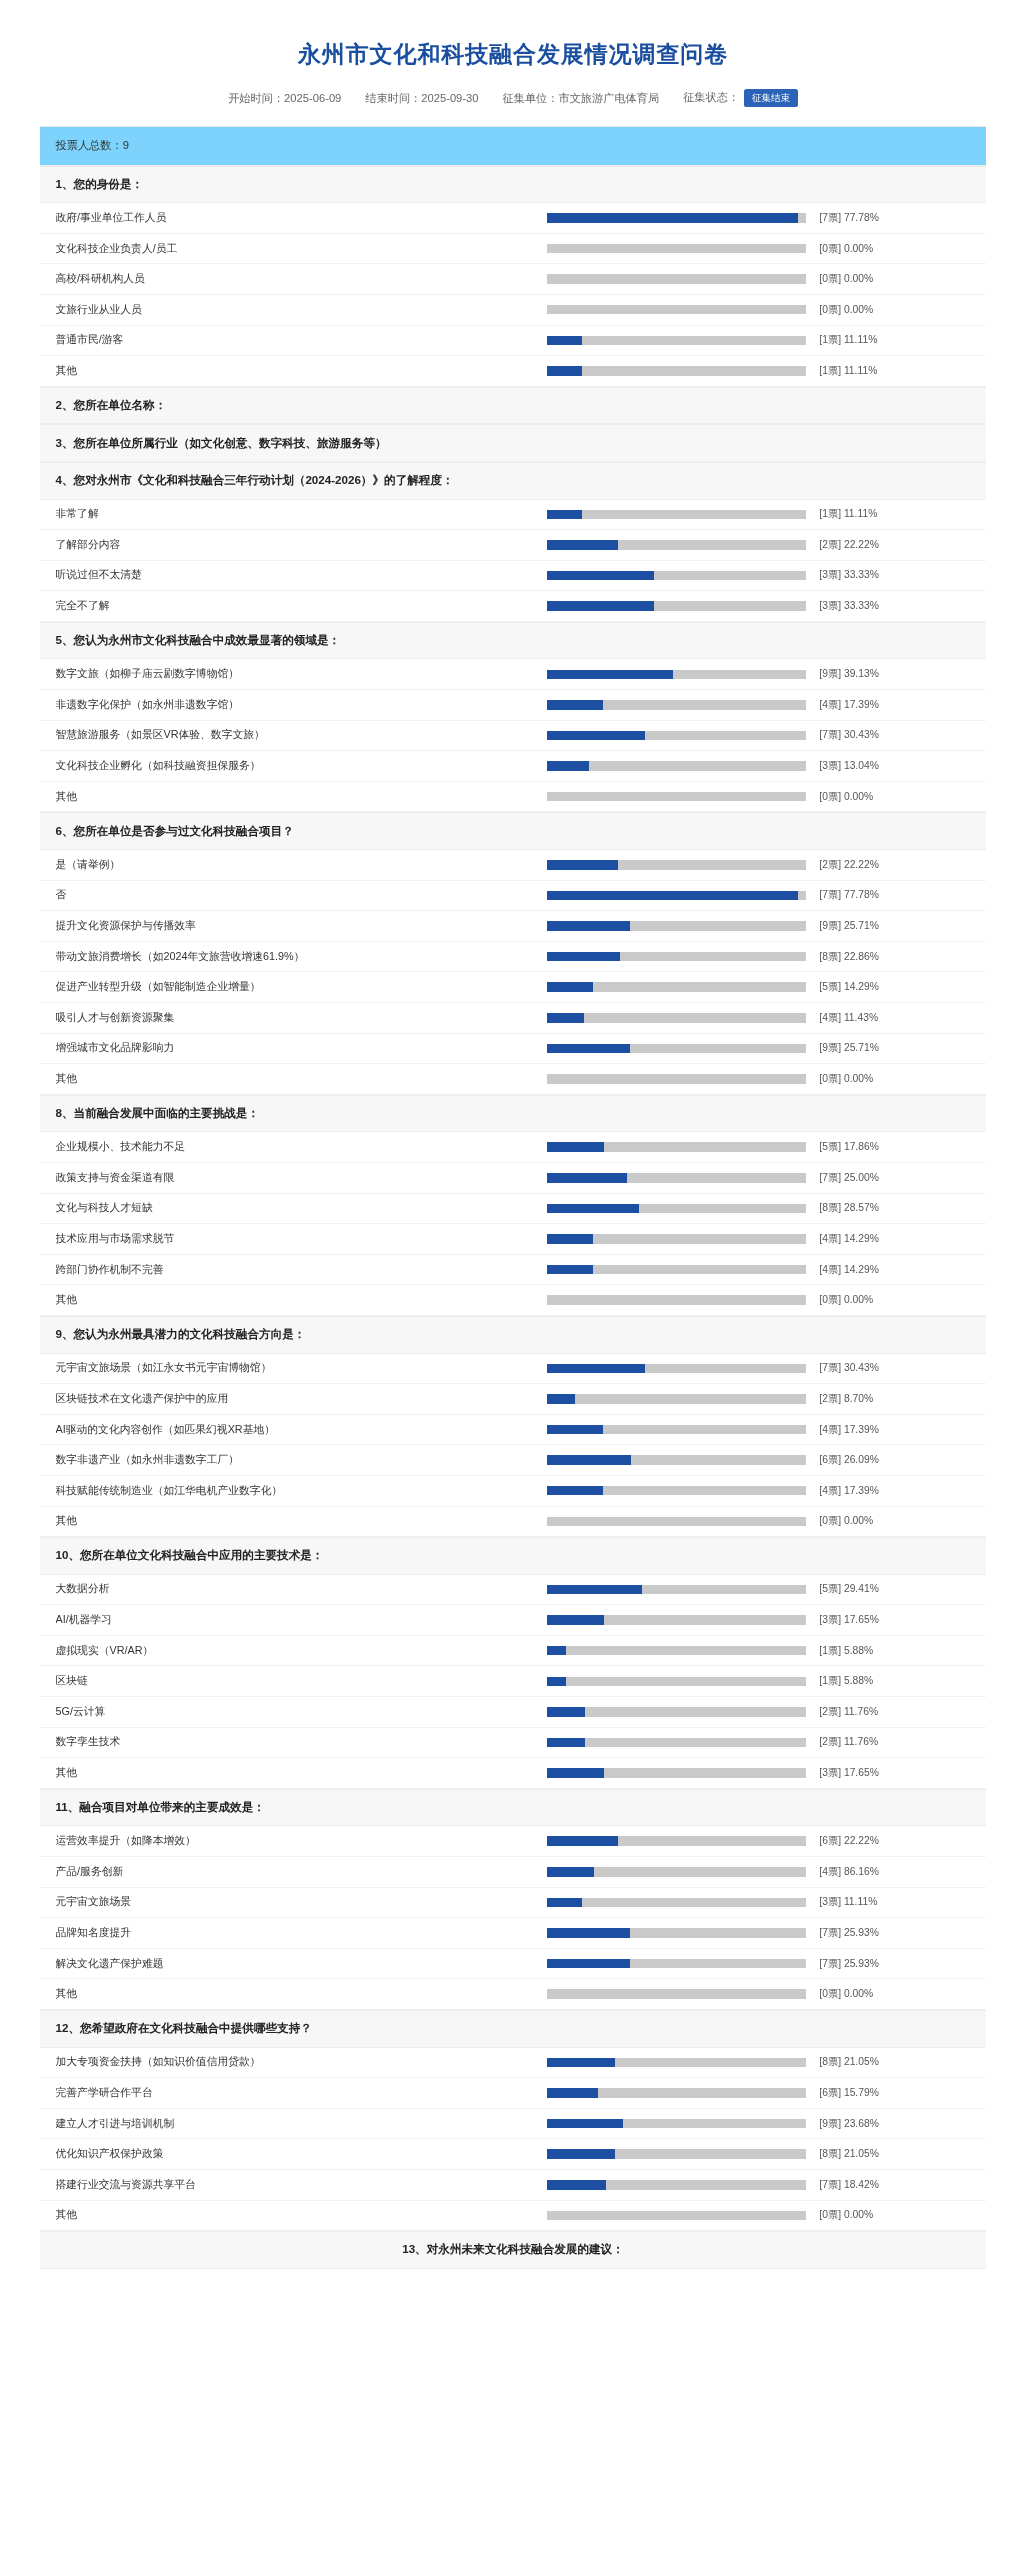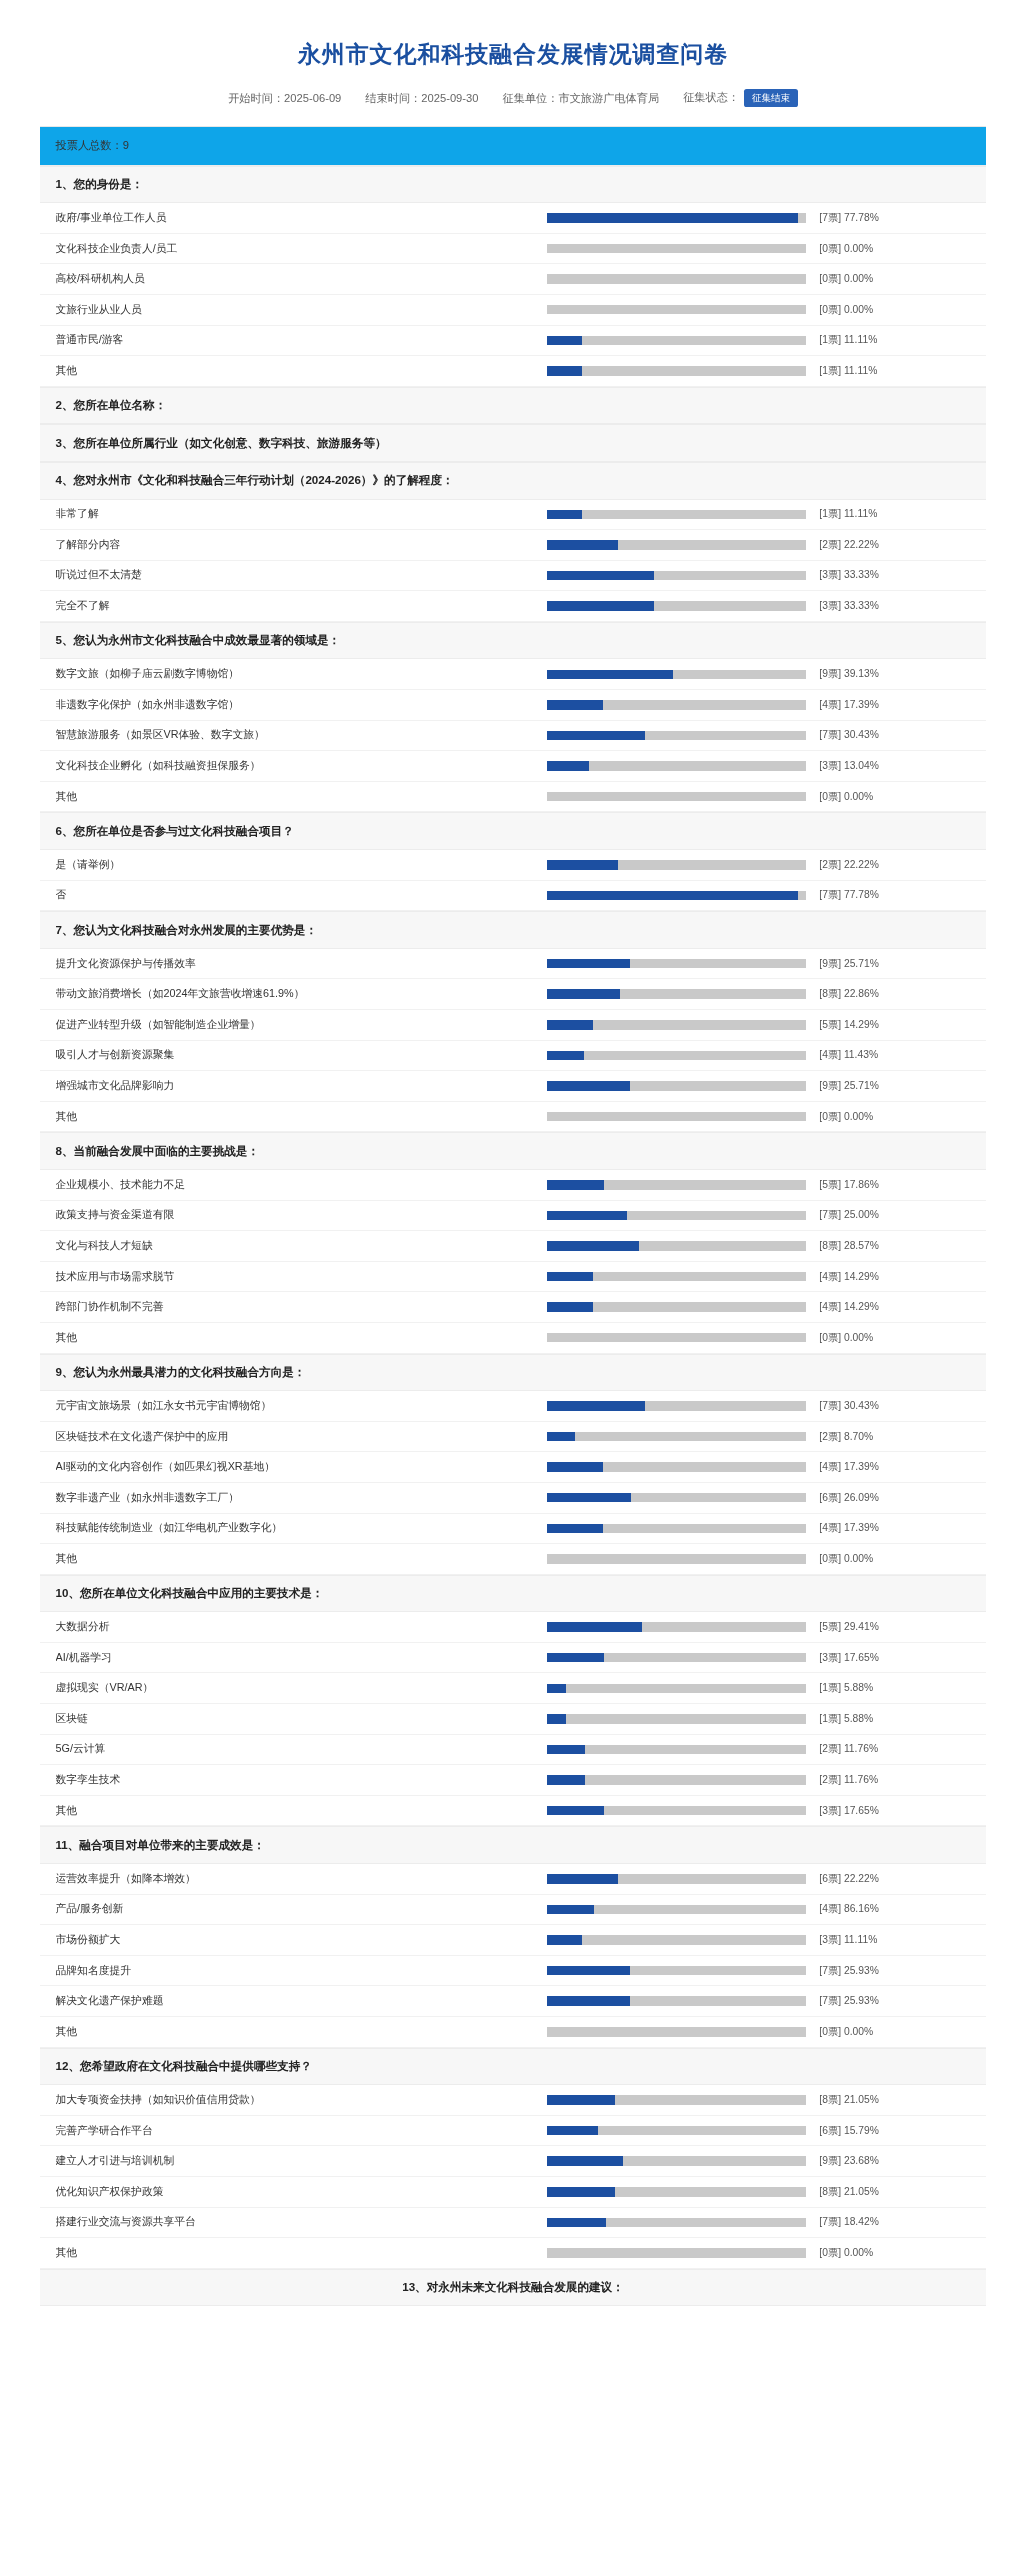--- a/index.html
+++ b/index.html
@@ -40,21 +40,21 @@
     font-size: 9.5px;
     padding: 2.6px 7.8px;
     border-radius: 2.6px;
     margin-left: 5.2px;
   }
   .sheet {
     margin: 19px 40px 0 40px;
     border-top: 0.9px solid #e7e7e7;
   }
   .total-row {
-    background: #0ea5e9;
+    background: #7dd3fc;
     font-size: 11.2px;
     color: #333;
     padding: 11.2px 15.5px;
     border-bottom: 0.9px solid #ececec;
   }
   .q-header {
     background: #f7f7f7;
     font-size: 11.6px;
     font-weight: bold;
     color: #222;
@@ -257,21 +257,20 @@
           </div>
           <div class="opt-row">
             <div class="opt-label">否</div>
             <div class="bar-wrap">
               <div class="bar-fill" style="width: 97.23%;"></div>
             </div>
             <div class="opt-stat">[7票] 77.78%</div>
           </div>
         </div>
         <div class="q-block">
-          <div class="q-header">7、您认为文化科技融合对永州发展的主要优势是：</div>
           <div class="opt-row">
             <div class="opt-label">提升文化资源保护与传播效率</div>
             <div class="bar-wrap">
               <div class="bar-fill" style="width: 32.14%;"></div>
             </div>
             <div class="opt-stat">[9票] 25.71%</div>
           </div>
           <div class="opt-row">
             <div class="opt-label">带动文旅消费增长（如2024年文旅营收增速61.9%）</div>
             <div class="bar-wrap">
@@ -460,21 +459,21 @@
             <div class="opt-stat">[6票] 22.22%</div>
           </div>
           <div class="opt-row">
             <div class="opt-label">产品/服务创新</div>
             <div class="bar-wrap">
               <div class="bar-fill" style="width: 18.51%;"></div>
             </div>
             <div class="opt-stat">[4票] 86.16%</div>
           </div>
           <div class="opt-row">
-            <div class="opt-label">市场份额扩大</div>
+            <div class="opt-label">元宇宙文旅场景</div>
             <div class="bar-wrap">
               <div class="bar-fill" style="width: 13.89%;"></div>
             </div>
             <div class="opt-stat">[3票] 11.11%</div>
           </div>
           <div class="opt-row">
             <div class="opt-label">品牌知名度提升</div>
             <div class="bar-wrap">
               <div class="bar-fill" style="width: 32.41%;"></div>
             </div>

